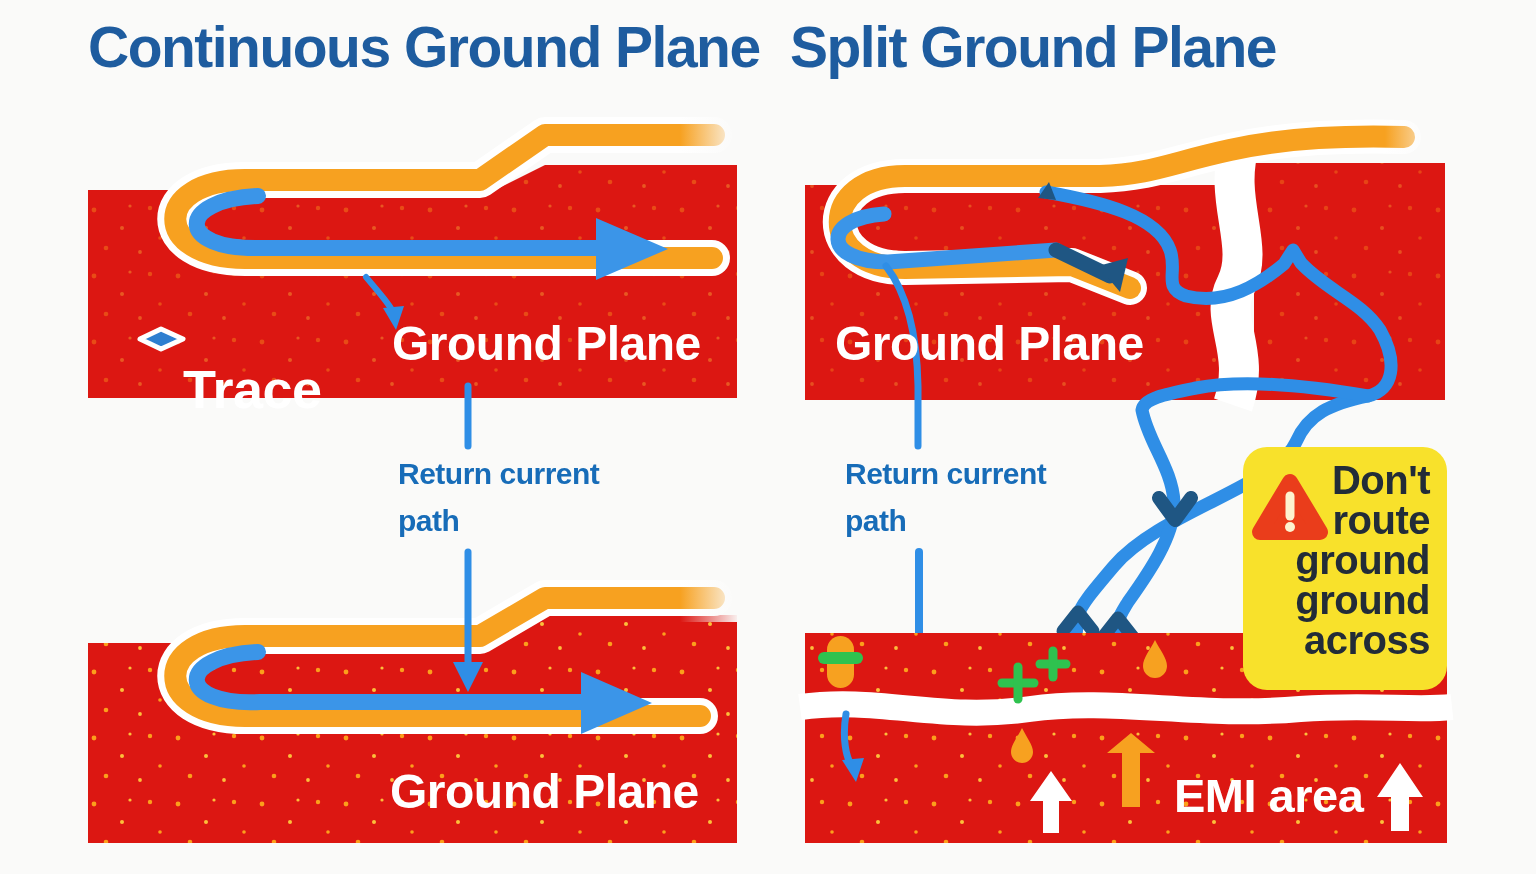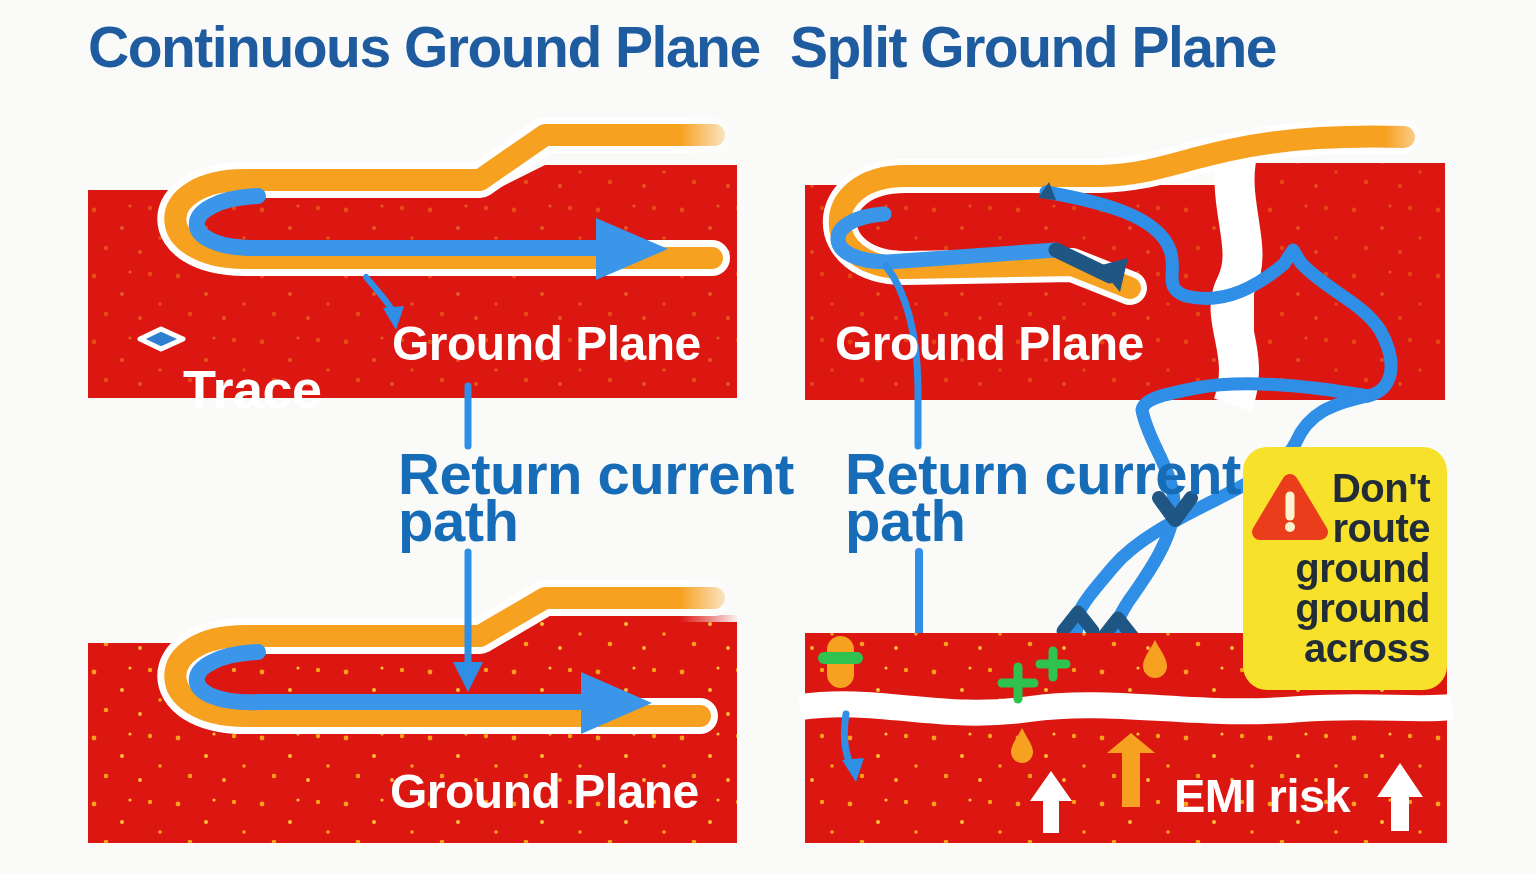--- a/index.html
+++ b/index.html
@@ -4,23 +4,23 @@
 <style>
   html,body{margin:0;padding:0;background:var(--c-bg,#fafaf9);}
   #stage{position:relative;width:1536px;height:874px;overflow:hidden;
          background:var(--c-bg,#fafaf9);
          font-family:"Liberation Sans","DejaVu Sans",sans-serif;}
   #art{position:absolute;left:0;top:0;width:1536px;height:874px;}
   .lbl{position:absolute;font-weight:700;white-space:nowrap;}
   .title{font-size:57px;letter-spacing:-1.5px;color:var(--c-title_blue);}
   .plane{font-size:48px;color:var(--c-white);letter-spacing:-0.5px;}
   .trace{font-size:54px;color:var(--c-white);letter-spacing:-0.5px;}
-  .ret{font-size:58px;line-height:47px;color:var(--c-label_blue);letter-spacing:-0.5px;}
+  .ret{font-size:30px;line-height:47px;color:var(--c-label_blue);letter-spacing:-0.5px;}
   .botlbl{font-size:47px;color:var(--c-white);letter-spacing:-0.5px;}
-  .warn{font-size:40px;line-height:40px;color:var(--c-warn_text);text-align:right;letter-spacing:-0.5px;margin-top:8px;}
+  .warn{font-size:40px;line-height:40px;color:var(--c-warn_text);text-align:right;letter-spacing:-0.5px;}
 </style>
 </head>
 <body>
 
 <div id="stage">
 
 <svg id="art" viewBox="0 0 1536 874" stroke-linecap="round" stroke-linejoin="round">
   <defs>
     <pattern id="speck" width="84" height="66" patternUnits="userSpaceOnUse">
       <circle cx="10" cy="12" r="2.4" fill="var(--c-speckle_a)"></circle>
@@ -150,15 +150,15 @@
   </div>
 
   <div class="lbl warn" style="left:1250px;top:460px;width:180px;">
     <div>Don't</div>
     <div>route</div>
     <div>ground</div>
     <div>ground</div>
     <div>across</div>
   </div>
 
-  <div class="lbl botlbl" style="left:1174px;top:768px;">EMI risk</div>
+  <div class="lbl botlbl" style="left:1174px;top:768px;">EMI area</div>
 
 </div>
 
 </body></html>

